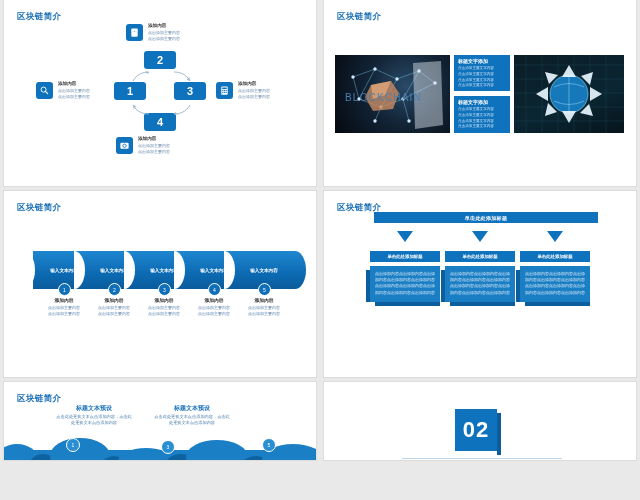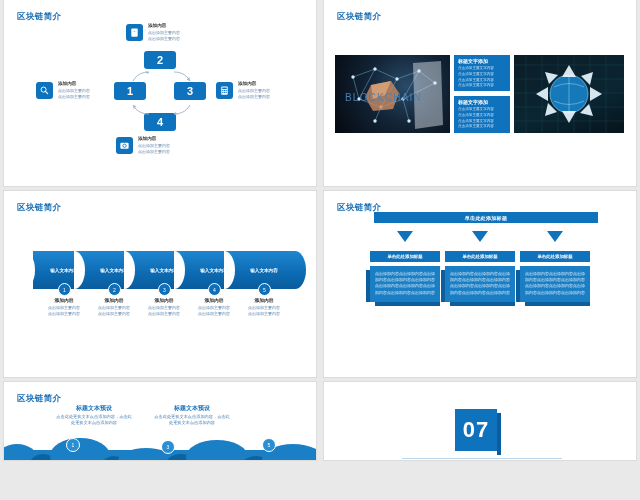--- a/index.html
+++ b/index.html
@@ -396,17 +396,17 @@
       <div class="bub dark" style="left:238px;width:28px;height:18px;"></div>
       <div class="bub" style="left:258px;width:62px;height:30px;"></div>
     </div>
 
     <div class="numdot" style="left:62px;top:56px;">1</div>
     <div class="numdot" style="left:157px;top:58px;">3</div>
     <div class="numdot" style="left:258px;top:56px;">5</div>
   </div>
 
   <div class="slide sF clipped-bot">
-    <div class="numsq" style="left:131px;top:27px;">07</div>
+    <div class="numsq" style="left:131px;top:27px;">02</div>
     <div class="rule" style="left:78px;top:76px;width:160px;"></div>
   </div>
 
 </div>
 
 </body></html>

